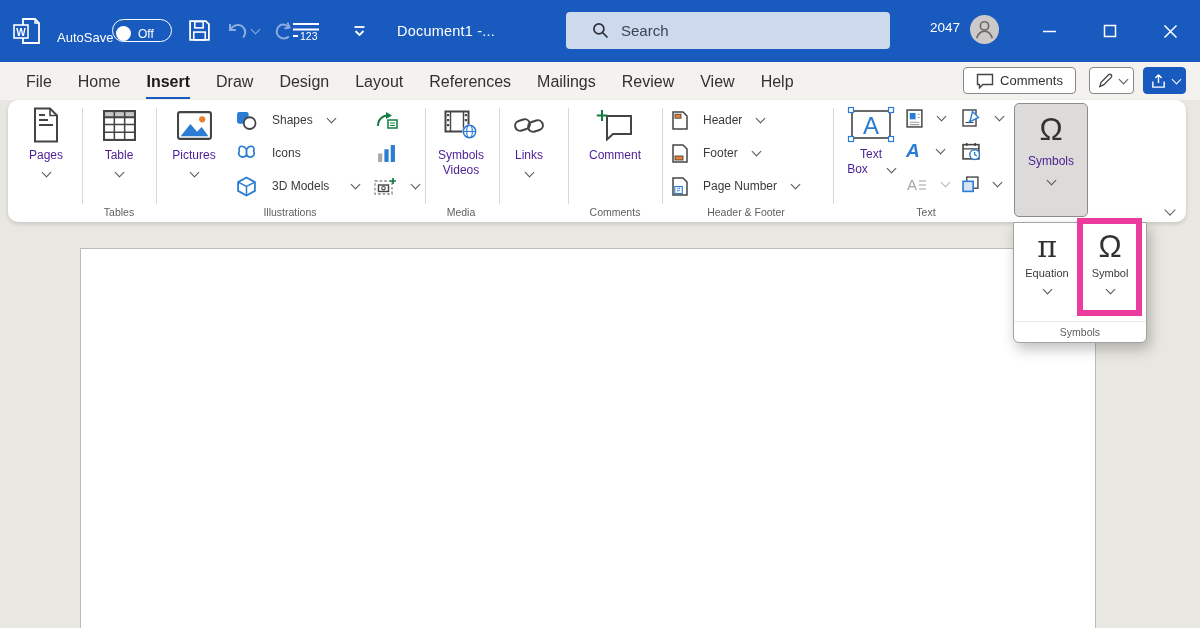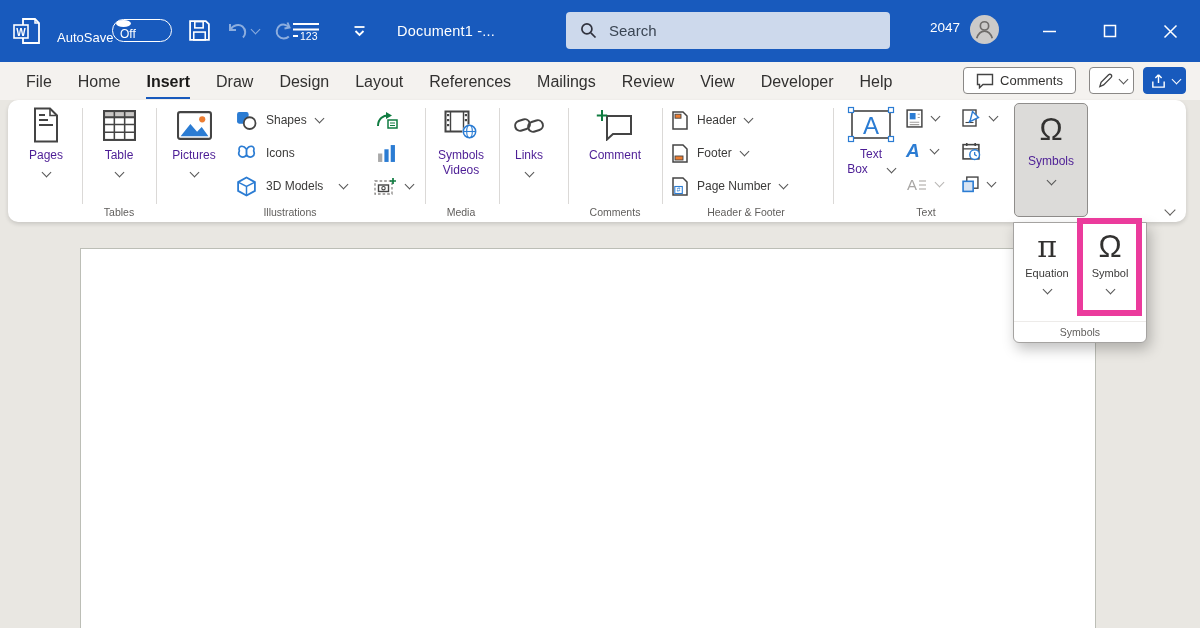--- a/index.html
+++ b/index.html
@@ -3,27 +3,27 @@
 <meta charset="utf-8">
 <style>
   html,body{margin:0;padding:0;}
   #app{position:relative;width:1200px;height:628px;background:#e9e7e2;overflow:hidden;
        font-family:"Liberation Sans",sans-serif;-webkit-font-smoothing:antialiased;}
 
   
   #titlebar{position:absolute;left:0;top:0;width:1200px;height:62px;background:#185abd;}
   #titlebar .t-item{position:absolute;display:flex;align-items:center;color:#fff;}
   .autosave-label{font-size:13px;color:#fff;}
-  .toggle{width:60px;height:23px;border:1.6px solid #fff;border-radius:13px;display:flex;align-items:flex-start;box-sizing:border-box;flex-direction:column;}
+  .toggle{width:60px;height:23px;border:1.6px solid #fff;border-radius:13px;display:flex;align-items:flex-end;box-sizing:border-box;}
   .toggle .knob{width:15px;height:15px;border-radius:50%;background:#fff;margin-left:3px;}
   .toggle .state{font-size:12px;color:#fff;margin-left:7px;}
   .dim{opacity:.5;}
   .doc-title{font-size:14.5px;color:#fff;letter-spacing:.2px;}
   .searchbox{position:absolute;left:566px;top:12px;width:324px;height:37px;background:#cdd9ec;border-radius:4px;
-             display:flex;align-items:center;box-sizing:border-box;padding-left:14px;}
+             display:flex;align-items:center;box-sizing:border-box;padding-left:26px;}
   .searchbox .s-label{font-size:15px;color:#3a4553;margin-left:12px;}
   .acct{font-size:13.5px;color:#fff;}
   .winbtn{position:absolute;top:0;width:46px;height:62px;display:flex;align-items:center;justify-content:center;}
 
   
   #tabsrow{position:absolute;left:0;top:62px;width:1200px;height:38px;background:#f4f2ef;}
   .tabs{display:flex;align-items:stretch;height:38px;padding-left:13px;}
   .tab{display:flex;align-items:center;padding:0 13px;font-size:16px;color:#323130;cursor:default;}
   .tab span{padding:9px 0 6px 0;border-bottom:2.5px solid transparent;}
   .tab.active span{font-weight:700;border-bottom-color:#185abd;color:#1b1a19;}
@@ -31,21 +31,21 @@
           background:#fff;display:flex;align-items:center;justify-content:center;gap:6px;font-size:13px;color:#323130;}
 
   
   #ribbon{position:absolute;left:8px;top:100px;width:1178px;height:122px;background:#fff;border-radius:10px;
           box-shadow:0 2px 4px rgba(0,0,0,.14);}
   .divider{position:absolute;top:8px;height:96px;width:1px;background:#dbd9d7;}
   .gl{position:absolute;bottom:4px;font-size:10.5px;color:#605e5c;transform:translateX(-50%);white-space:nowrap;}
   .bigbtn{position:absolute;top:4px;display:flex;flex-direction:column;align-items:center;}
   .bigbtn .iconbox{height:42px;display:flex;align-items:center;justify-content:center;}
   .biglabel{font-size:12px;color:#4c1d95;line-height:15px;margin-top:2px;white-space:nowrap;text-align:center;}
-  .rowbtn{position:absolute;height:24px;display:flex;align-items:center;gap:9px;font-size:12px;color:#3b3a39;white-space:nowrap;}
+  .rowbtn{position:absolute;height:24px;display:flex;align-items:center;gap:15px;font-size:12px;color:#3b3a39;white-space:nowrap;}
   .chev{display:inline-block;width:6px;height:6px;border-right:1.4px solid #555;border-bottom:1.4px solid #555;
         transform:rotate(45deg);margin-top:-3px;}
   .chev.w{border-color:#fff;}
   .chev.dis{border-color:#b8b6b4;}
   .chev.big{width:7px;height:7px;}
   #symbols-bigbtn{position:absolute;left:1006px;top:3px;width:74px;height:114px;background:#dcdbd9;
                   border:1px solid #8f8d8b;border-radius:5px;box-sizing:border-box;
                   display:flex;flex-direction:column;align-items:center;}
   .omega-lg{font-size:31px;color:#323130;line-height:34px;margin-top:9px;font-family:"Liberation Sans",sans-serif;}
   #ribbon-collapse{position:absolute;left:1158px;top:100px;}
@@ -186,23 +186,20 @@
       <div class="tab">
           <span>Mailings</span>
         </div>
       <div class="tab">
           <span>Review</span>
         </div>
       <div class="tab">
           <span>View</span>
         </div>
       <div class="tab">
-          <span>Developer</span>
-        </div>
-      <div class="tab">
           <span>Help</span>
         </div>
     </div>
     <div class="tr-btn" style="left:963px;width:113px;">
       <span>
         <svg width="18" height="16" viewBox="0 0 18 16">
           <path d="M1.5 1.5 H16.5 V11.5 H7 L3.5 14.8 V11.5 H1.5 Z" fill="none" stroke="#444" stroke-width="1.4"></path>
         </svg>
       </span>
       <span>Comments</span>

